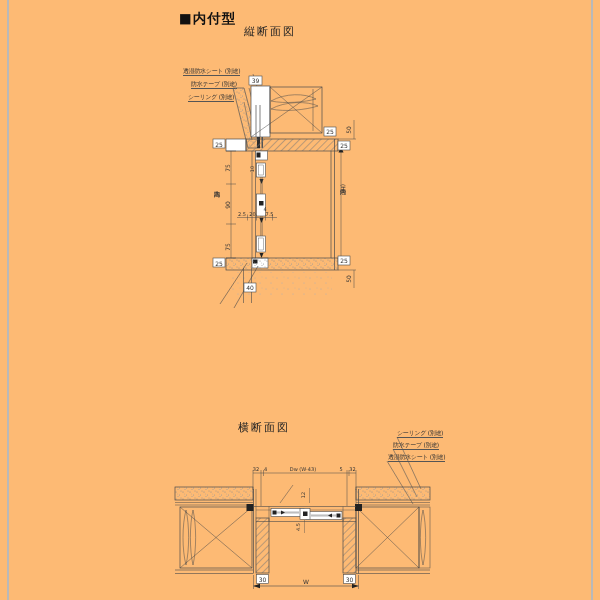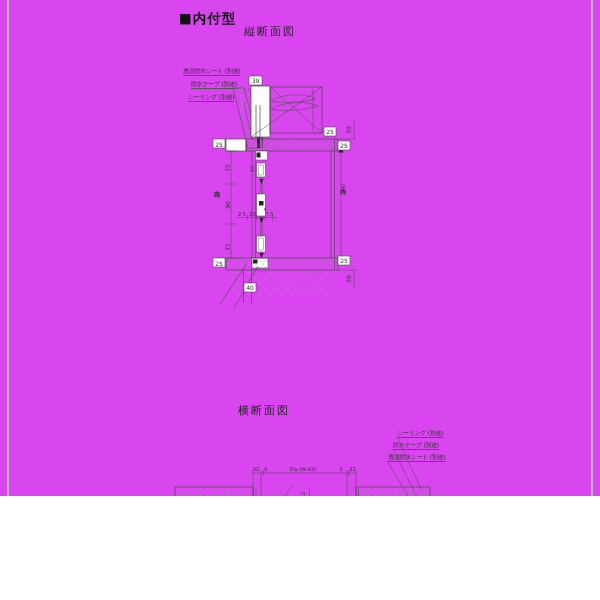--- a/index.html
+++ b/index.html
@@ -1,16 +1,16 @@
 <!DOCTYPE html>
 <html><head>
 <meta charset="utf-8">
 <style>
   html,body{margin:0;padding:0;background:#fff;}
-  #stage{position:relative;width:600px;height:496px;background:#d946ef;overflow:hidden;
+  #stage{position:relative;width:600px;height:600px;background:#fdba74;overflow:hidden;
          font-family:"DejaVu Sans","Liberation Sans",sans-serif;color:#222;}
   .edge{position:absolute;top:0;width:1.5px;height:600px;background:#b9b9b9;}
   .page-title{position:absolute;left:179px;top:10px;font-size:13.5px;font-weight:bold;color:#111;letter-spacing:1px;}
   .sec-title{position:absolute;font-size:11px;color:#222;letter-spacing:2px;}
   .callout{position:absolute;font-size:6px;color:#333;white-space:nowrap;
            border-bottom:0.6px solid #555;padding-bottom:0.5px;line-height:1.05;letter-spacing:-0.3px;}
   .vtext{position:absolute;writing-mode:vertical-rl;font-size:6px;color:#333;letter-spacing:0px;line-height:1;}
   svg{position:absolute;left:0;top:0;}
   svg text{font-family:"DejaVu Sans","Liberation Sans",sans-serif;fill:#333;}
   .dim{font-size:6px;}
@@ -19,21 +19,21 @@
 </head>
 <body>
 
 <div id="stage">
 
   <div class="edge" style="left:7px"></div>
   <div class="edge" style="left:591px"></div>
 
   <div class="page-title">■内付型</div>
   <div class="sec-title" style="left:244px;top:24px">縦断面図</div>
-  <div class="sec-title" style="left:238px;top:403px">横断面図</div>
+  <div class="sec-title" style="left:238px;top:420px">横断面図</div>
 
   <div class="callout" style="left:183px;top:68px">透湿防水シート (別途)</div>
   <div class="callout" style="left:191px;top:81px">防水テープ (別途)</div>
   <div class="callout" style="left:188px;top:94px">シーリング (別途)</div>
 
   <div class="vtext" style="left:214px;top:186px">内法高</div>
   <div class="vtext" style="left:340px;top:184px">内法(H)</div>
 
   <div class="callout" style="left:397px;top:430px">シーリング (別途)</div>
   <div class="callout" style="left:393px;top:442px">防水テープ (別途)</div>

